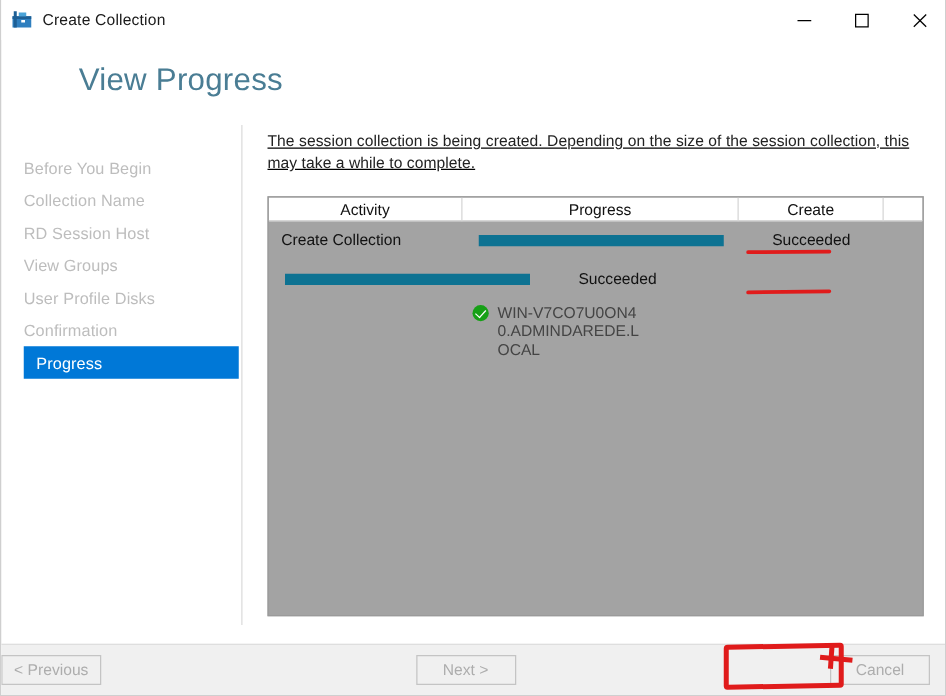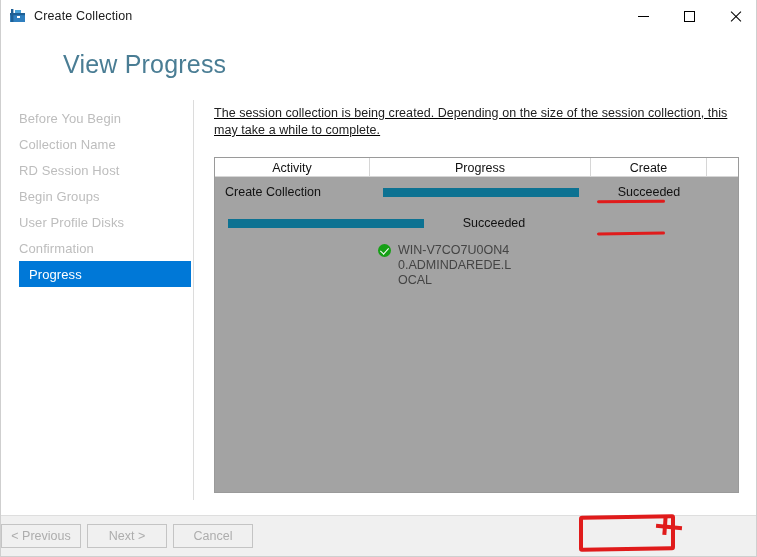--- a/index.html
+++ b/index.html
@@ -74,21 +74,21 @@
     font-size: 25px;
     font-weight: 400;
     color: #4a7d94;
     letter-spacing: 0.2px;
     margin-left: 44px;
   }
 
   
   .sidebar {
     position: absolute;
-    left: 0; top: 105px;
+    left: 0; top: 121px;
     width: 192px;
   }
   .nav-item {
     height: 26px;
     display: flex;
     align-items: center;
     padding-left: 18px;
     font-size: 13px;
     color: #bdbdbd;
     letter-spacing: 0.1px;
@@ -236,21 +236,21 @@
 
   
   .footer {
     position: absolute;
     left: 0; bottom: 0;
     width: 757px; height: 41px;
     background: #f0f0f0;
     border-top: 1px solid #dedede;
     display: flex;
     align-items: center;
-    justify-content: flex-start;
+    justify-content: space-between;
     padding-right: 14px;
     gap: 6px;
   }
   .btn {
     width: 80px; height: 24px;
     font-size: 12.5px;
     background: #f0f0f0;
     border: 1px solid #c4c4c4;
     color: #adadad;
     display: flex;
@@ -327,21 +327,21 @@
     <div class="nav-item">
       <span class="nav-label">Before You Begin</span>
     </div>
     <div class="nav-item">
       <span class="nav-label">Collection Name</span>
     </div>
     <div class="nav-item">
       <span class="nav-label">RD Session Host</span>
     </div>
     <div class="nav-item">
-      <span class="nav-label">Begin Groups</span>
+      <span class="nav-label">View Groups</span>
     </div>
     <div class="nav-item">
       <span class="nav-label">User Profile Disks</span>
     </div>
     <div class="nav-item">
       <span class="nav-label">Confirmation</span>
     </div>
     <div class="nav-item active">
       <span class="nav-label">Progress</span>
     </div>

